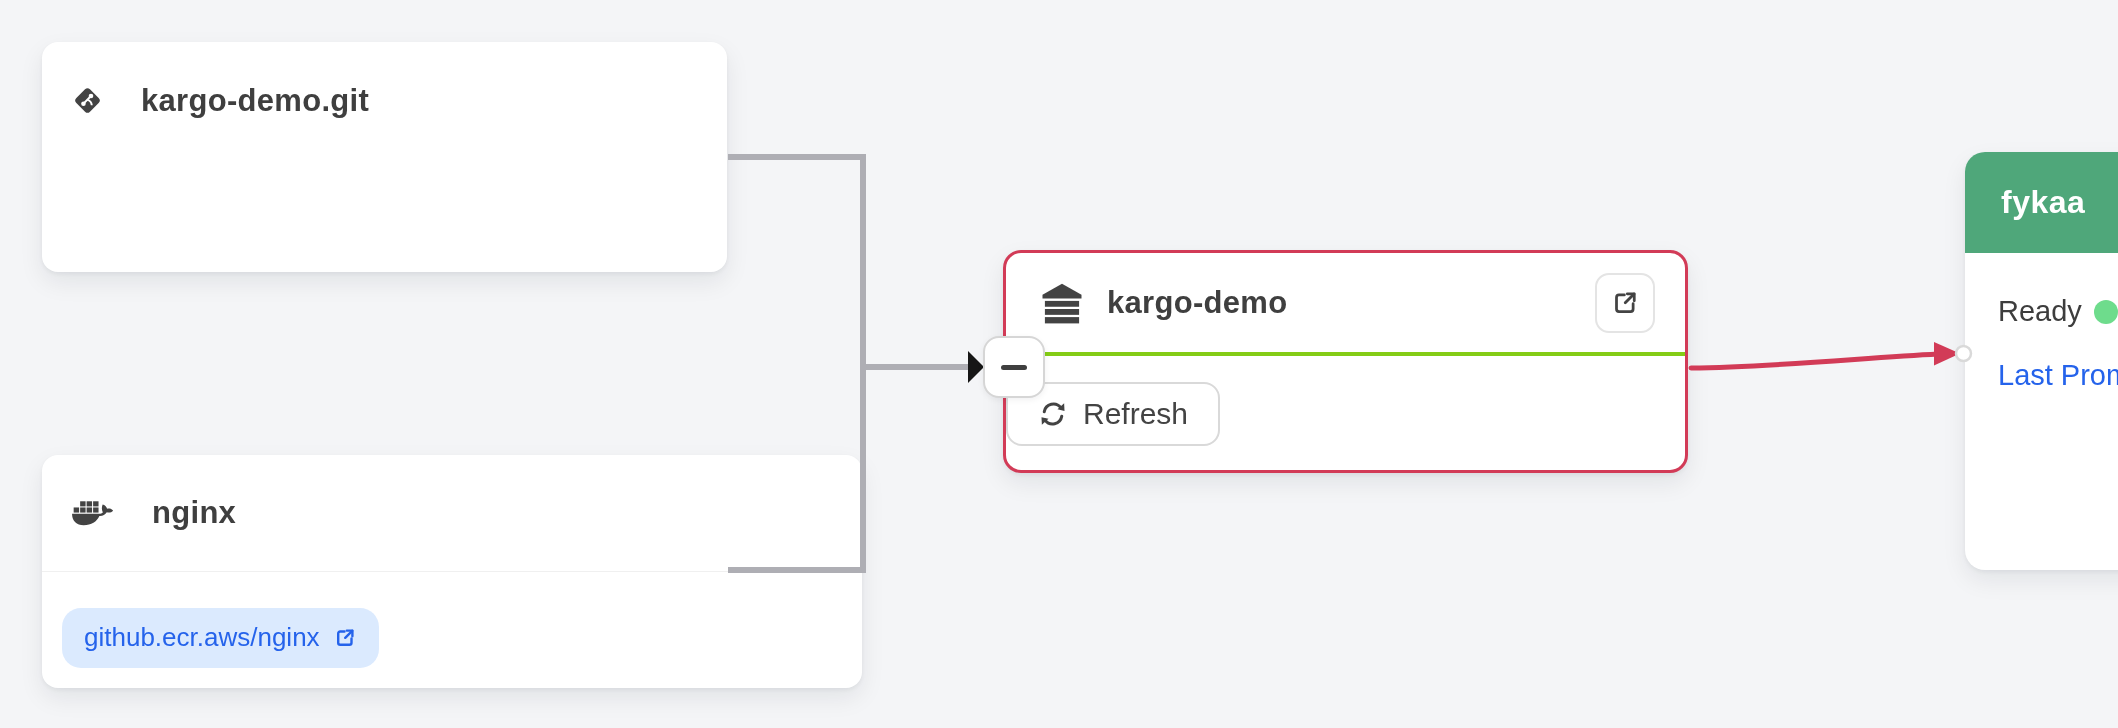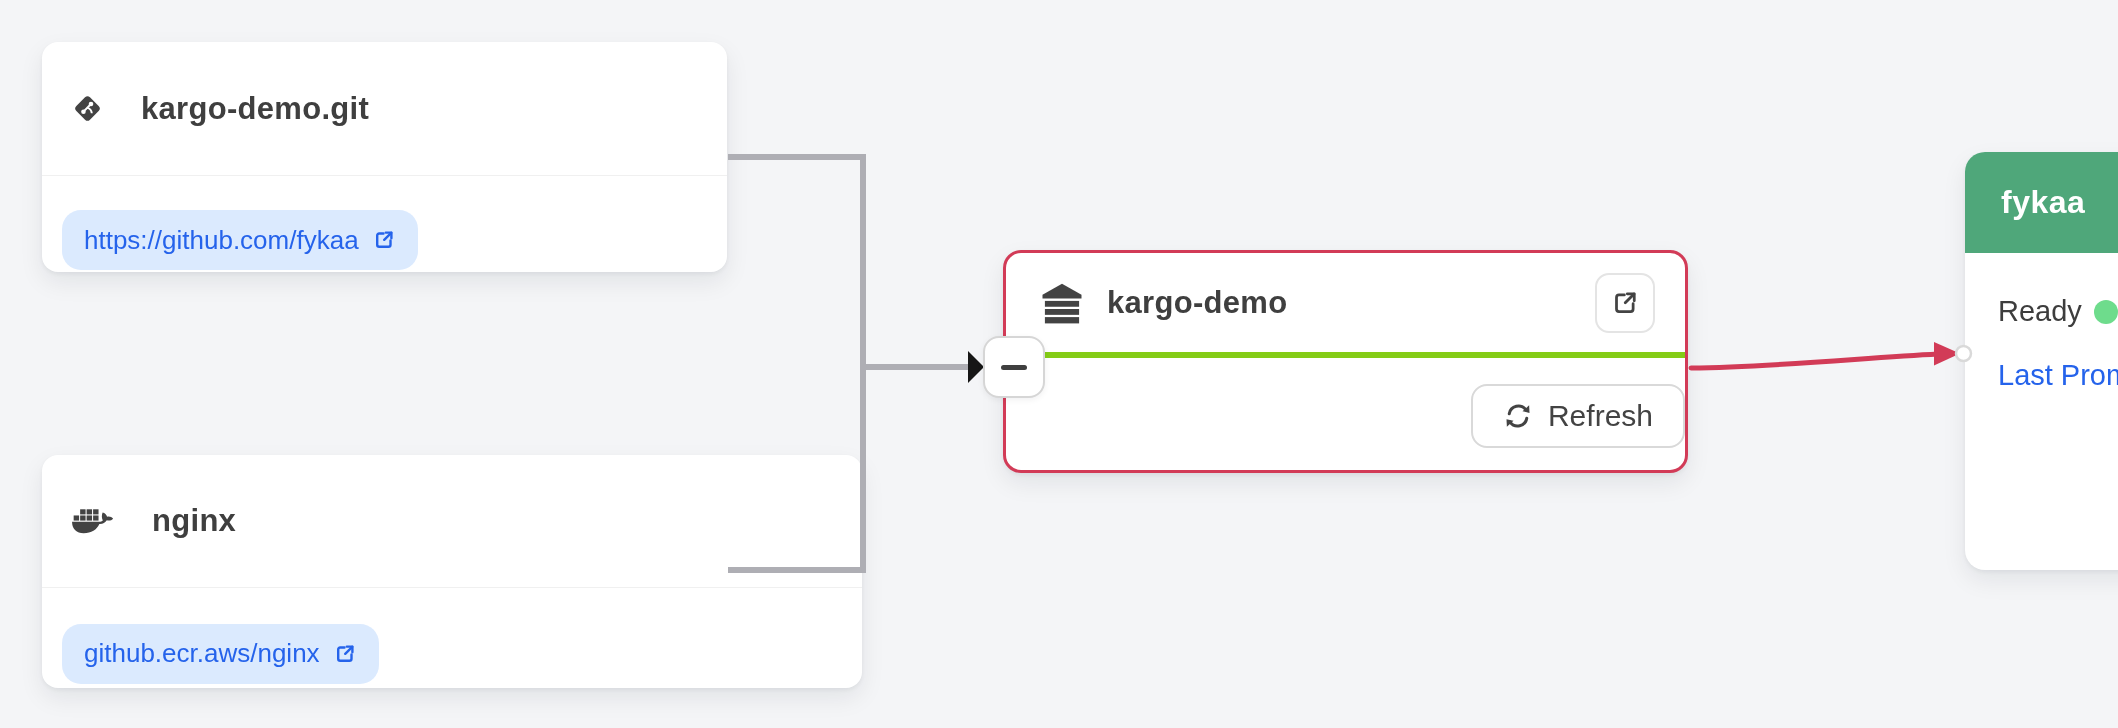--- a/index.html
+++ b/index.html
@@ -5,37 +5,37 @@
   html,body{margin:0;padding:0;background:#f4f5f7;}
   .canvas{
     position:relative;width:2118px;height:728px;background:#f4f5f7;
     overflow:hidden;font-family:"Liberation Sans",sans-serif;
   }
   .card{
     position:absolute;background:#ffffff;border-radius:16px;
     box-shadow:0 2px 4px rgba(16,24,40,.05),0 10px 24px rgba(16,24,40,.08);
   }
   
-  .repo-header{height:101px;display:flex;align-items:center;padding:16px 28px;gap:36px;}
+  .repo-header{height:101px;display:flex;align-items:center;padding:8px 28px;gap:36px;}
   .repo-title{font-size:31px;font-weight:700;color:#3f3f3f;letter-spacing:.3px;}
   .repo-body{border-top:1px solid #f0f0f0;display:flex;align-items:center;padding-left:20px;height:128px;}
   .link-pill{
     display:inline-flex;align-items:center;gap:13px;background:#dbeafe;color:#2563eb;
     font-size:26px;height:60px;padding:0 22px;border-radius:19px;cursor:pointer;white-space:nowrap;
   }
   .icon{display:inline-flex;align-items:center;justify-content:center;}
   
   .warehouse-card{border:3px solid #d23b57;border-radius:18px;}
   .wh-header{height:99px;display:flex;align-items:center;padding:0 30px 0 32px;gap:21px;}
   .wh-title{font-size:31px;font-weight:700;color:#3f3f3f;flex:1;letter-spacing:.3px;}
   .ext-btn{
     width:56px;height:56px;border:2px solid #e4e4e4;border-radius:14px;background:#fff;
     display:flex;align-items:center;justify-content:center;cursor:pointer;
   }
-  .wh-body{border-top:6px solid #84cc16;height:115px;display:flex;align-items:center;justify-content:flex-end;}
+  .wh-body{border-top:4px solid #84cc16;height:115px;display:flex;align-items:center;justify-content:flex-start;}
   .refresh-btn{
     display:inline-flex;align-items:center;gap:15px;height:64px;padding:0 30px;
     background:#fff;border:2px solid #d9d9d9;border-radius:16px;
     font-size:30px;color:#434343;font-family:"Liberation Sans",sans-serif;cursor:pointer;
   }
   
   .collapse-btn{
     position:absolute;left:983px;top:336px;width:62px;height:62px;background:#fff;
     border:2px solid #d6d6d6;border-radius:16px;display:flex;align-items:center;justify-content:center;
     box-shadow:0 2px 6px rgba(16,24,40,.06);cursor:pointer;z-index:30;box-sizing:border-box;
@@ -65,32 +65,20 @@
       <span class="icon">
         <svg width="35" height="35" viewBox="0 0 32 32">
           <rect x="7.2" y="7.2" width="17.6" height="17.6" rx="3.2" transform="rotate(45 16 16)" fill="#434343"></rect>
           <path d="M12.3 18.9 L19.2 11.9" stroke="#fff" stroke-width="1.8" fill="none"></path>
           <path d="M15.75 15.4 q3.9 0.9 4.15 5.0" stroke="#fff" stroke-width="1.8" fill="none"></path>
           <circle cx="12.3" cy="18.9" r="2.1" fill="#fff"></circle>
           <circle cx="19.2" cy="11.9" r="2.1" fill="#fff"></circle>
         </svg>
       </span>
       <span class="repo-title">kargo-demo.git</span>
-    </div>
-    <div class="repo-body">
-      <span class="link-pill">
-        <span>https://github.com/fykaa</span>
-        <span class="icon">
-          <svg width="24" height="24" viewBox="0 0 24 24" fill="none" stroke="#2563eb" stroke-width="2.4" stroke-linecap="round" stroke-linejoin="round">
-            <path d="M11.5 5.5 H7.2 C6 5.5 5.2 6.4 5.2 7.5 V16.8 C5.2 17.9 6 18.8 7.2 18.8 H16.5 C17.6 18.8 18.5 17.9 18.5 16.8 V12.5"></path>
-            <path d="M13.8 4.6 H19.4 V10.2"></path>
-            <path d="M19.2 4.8 L12.2 11.8"></path>
-          </svg>
-        </span>
-      </span>
     </div>
   </div>
 
   <div class="card z10" style="left:42px;top:455px;width:820px;height:233px">
     <div class="repo-header" style="height:100px">
       <span class="icon">
         <svg width="46" height="32" viewBox="0 0 44 30">
           <g fill="#434343">
             <rect x="3.5" y="9.7" width="5.2" height="4.9"></rect>
             <rect x="9.7" y="9.7" width="5.2" height="4.9"></rect>

